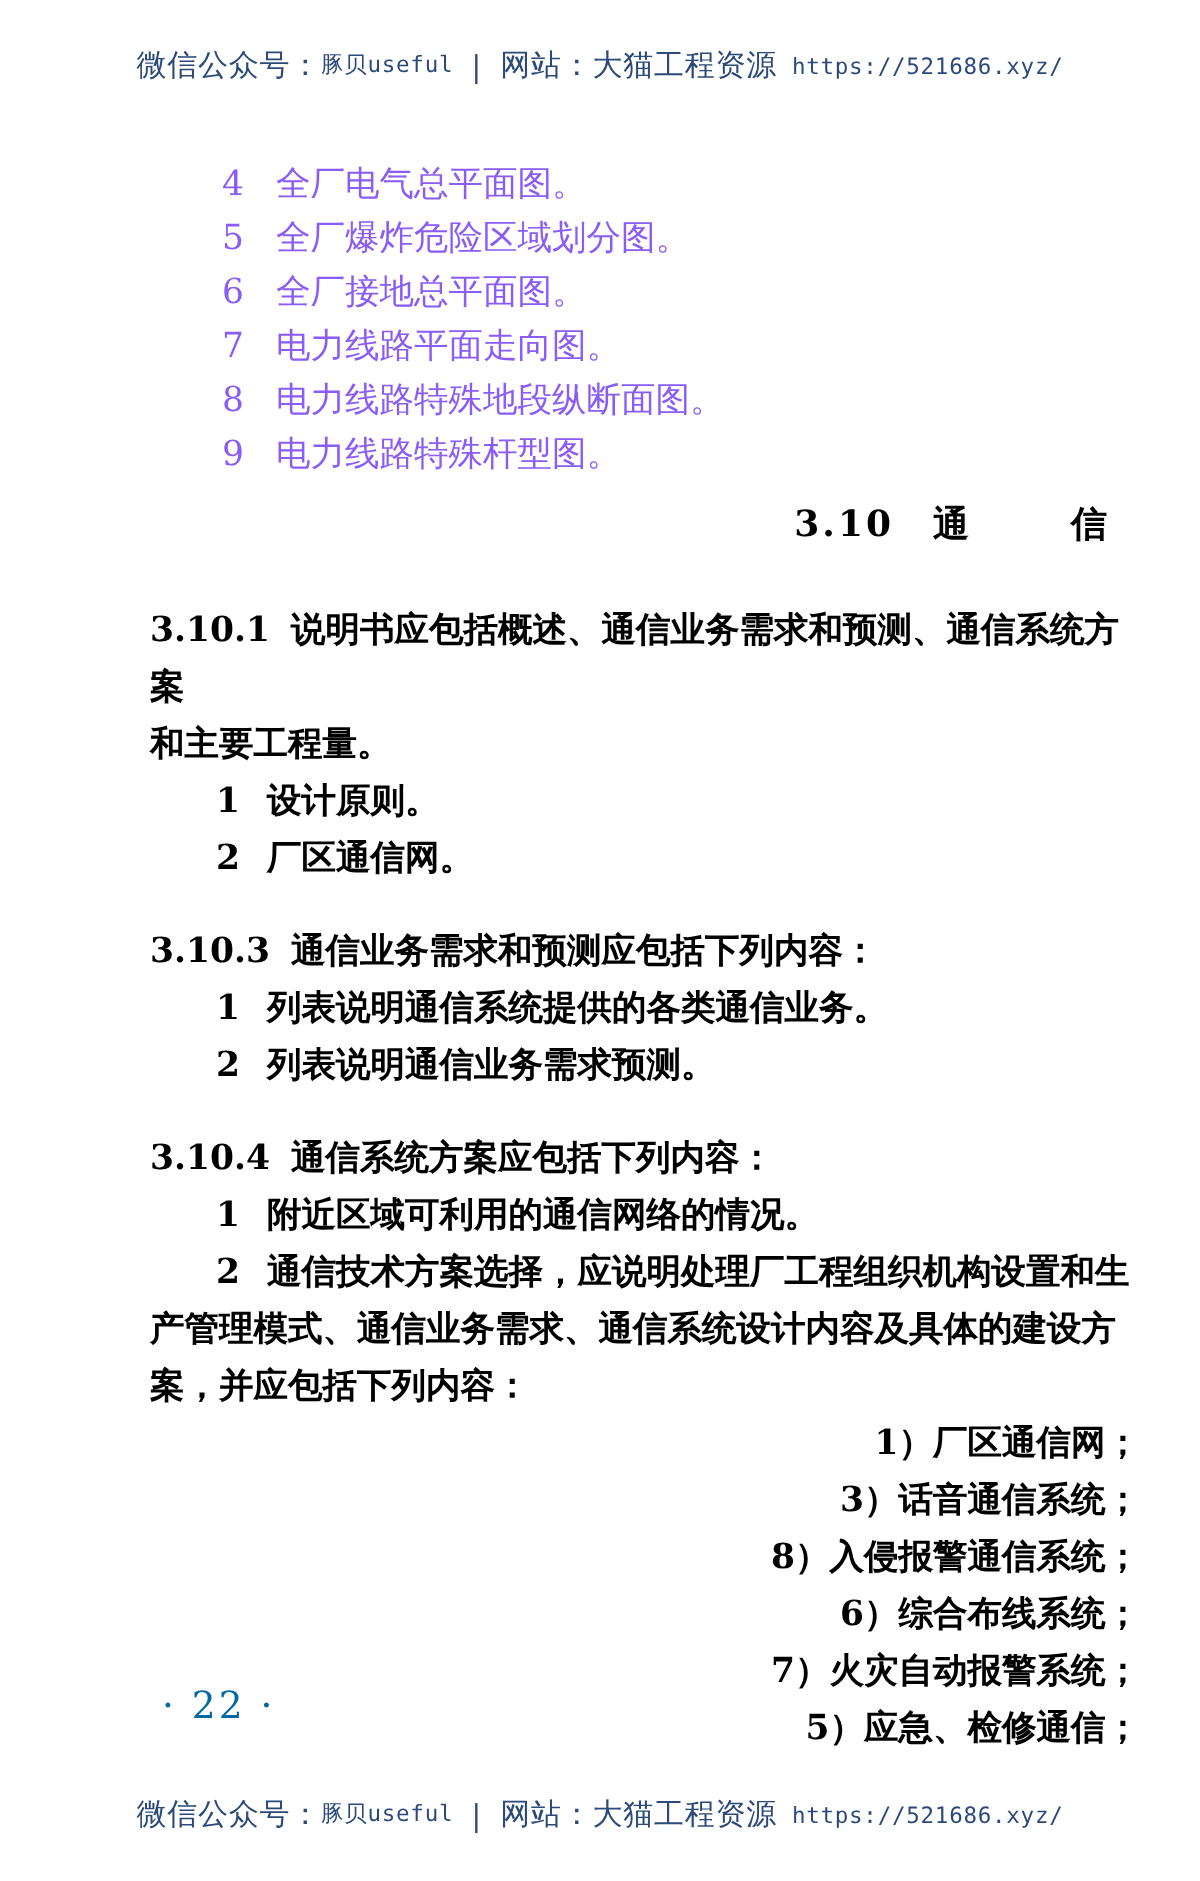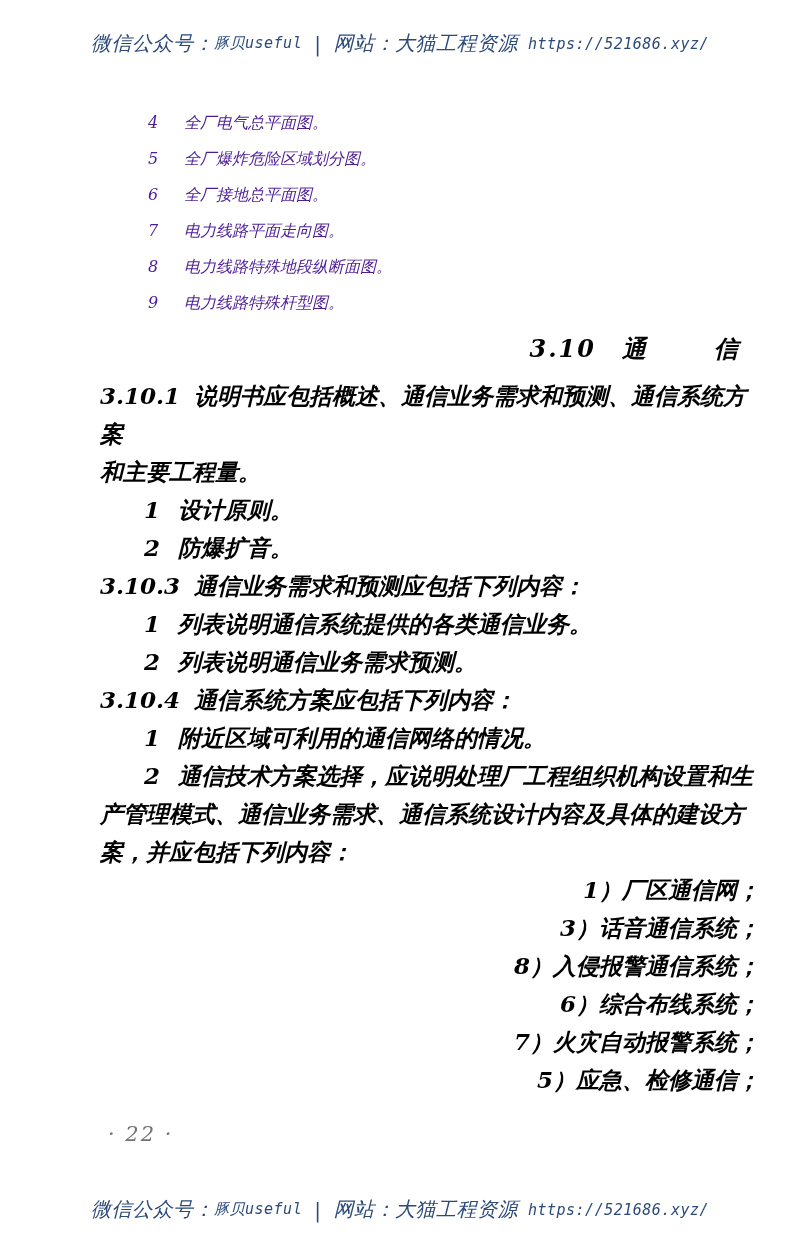--- a/index.html
+++ b/index.html
@@ -13,21 +13,20 @@
     font-family: "DejaVu Serif", "Liberation Serif", serif;
     color: #000000;
     position: relative;
     overflow: hidden;
   }
   .page {
     position: relative;
     width: 800px;
     height: 1254px;
     box-sizing: border-box;
-    font-style: italic;
   }
 
   
   .banner {
     position: absolute;
     left: 0;
     width: 800px;
     display: flex;
     align-items: center;
     justify-content: center;
@@ -52,23 +51,23 @@
 
   
   .content {
     position: absolute;
     top: 105px;
     left: 100px;
     width: 660px;
   }
 
   .line {
-    font-size: 16px;
+    font-size: 23px;
     line-height: 36px;
-    color: #4c1d95;
+    color: #8b5cf6;
     white-space: pre;
     font-family: "DejaVu Serif", "Liberation Serif", serif;
   }
 
   
   .item-l1 {
     padding-left: 48px;
   }
   .item-l1 .num {
     display: inline-block;
@@ -91,20 +90,21 @@
   .clause {
     font-size: 23px;
     line-height: 38px;
     font-weight: bold;
     text-indent: 0;
   }
   .clause .cnum {
     display: inline-block;
     margin-right: 14px;
     letter-spacing: 0px;
+    margin-top: 24px;
   }
   .clause-cont {
     font-size: 23px;
     line-height: 38px;
     font-weight: bold;
   }
 
   
   .sub {
     font-size: 23px;
@@ -124,23 +124,23 @@
     font-weight: bold;
     padding-left: 86px;
     text-align: right;
   }
 
   
   .page-number {
     position: absolute;
     left: 108px;
     top: 1122px;
-    font-size: 21px;
+    font-size: 25px;
     letter-spacing: 2px;
-    color: #737373;
+    color: #0369a1;
   }
 </style>
 </head>
 <body>
 
 <div class="page">
 
   <div class="banner banner-top">
     <span class="seg">微信公众号：</span>
       <span class="seg mono">豚贝useful</span>
@@ -162,21 +162,21 @@
     <div class="section-heading">
       <span class="hnum">3.10</span><span class="htext">通　信</span>
     </div>
 
     <div class="clause">
       <span class="cnum">3.10.1</span><span>说明书应包括概述、通信业务需求和预测、通信系统方案</span>
     </div>
     <div class="clause-cont">和主要工程量。</div>
 
     <div class="sub"><span class="snum">1</span><span>设计原则。</span></div>
-    <div class="sub"><span class="snum">2</span><span>防爆扩音。</span></div>
+    <div class="sub"><span class="snum">2</span><span>厂区通信网。</span></div>
 
     <div class="clause">
       <span class="cnum">3.10.3</span><span>通信业务需求和预测应包括下列内容：</span>
     </div>
     <div class="sub"><span class="snum">1</span><span>列表说明通信系统提供的各类通信业务。</span></div>
     <div class="sub"><span class="snum">2</span><span>列表说明通信业务需求预测。</span></div>
 
     <div class="clause">
       <span class="cnum">3.10.4</span><span>通信系统方案应包括下列内容：</span>
     </div>

